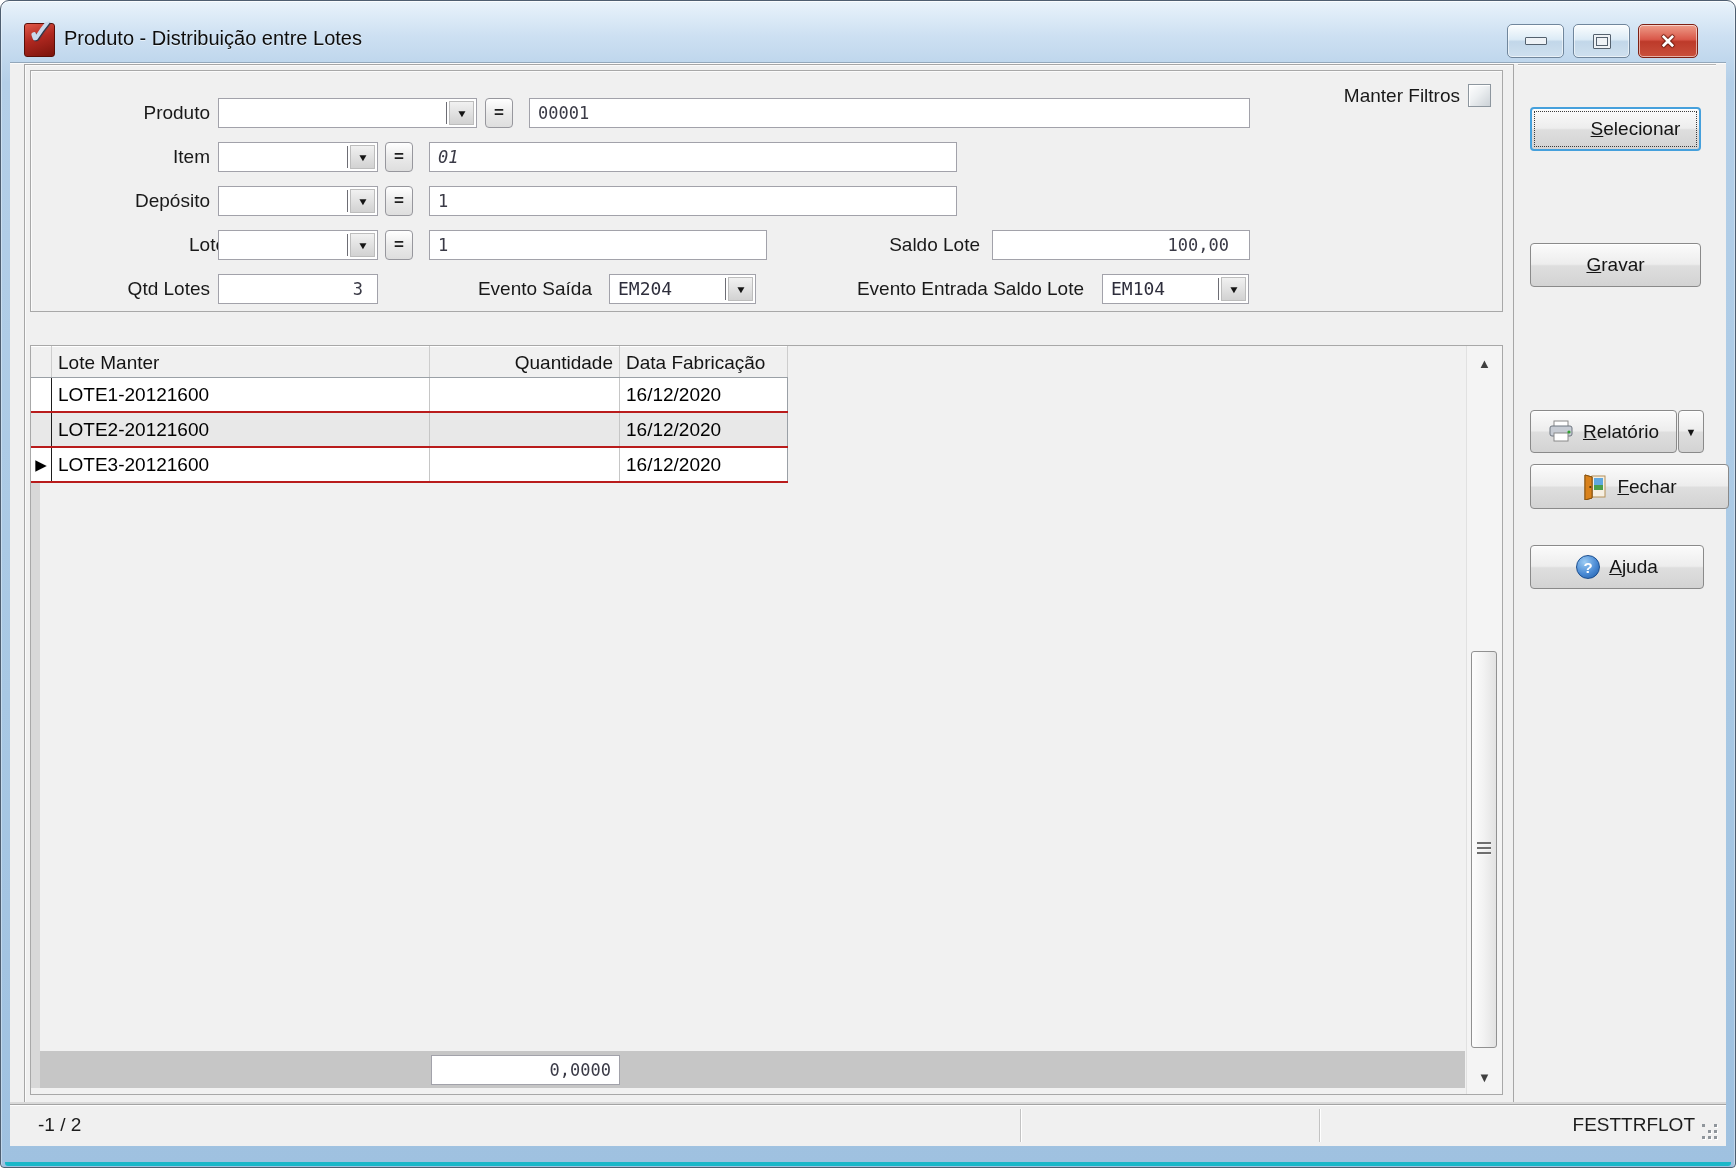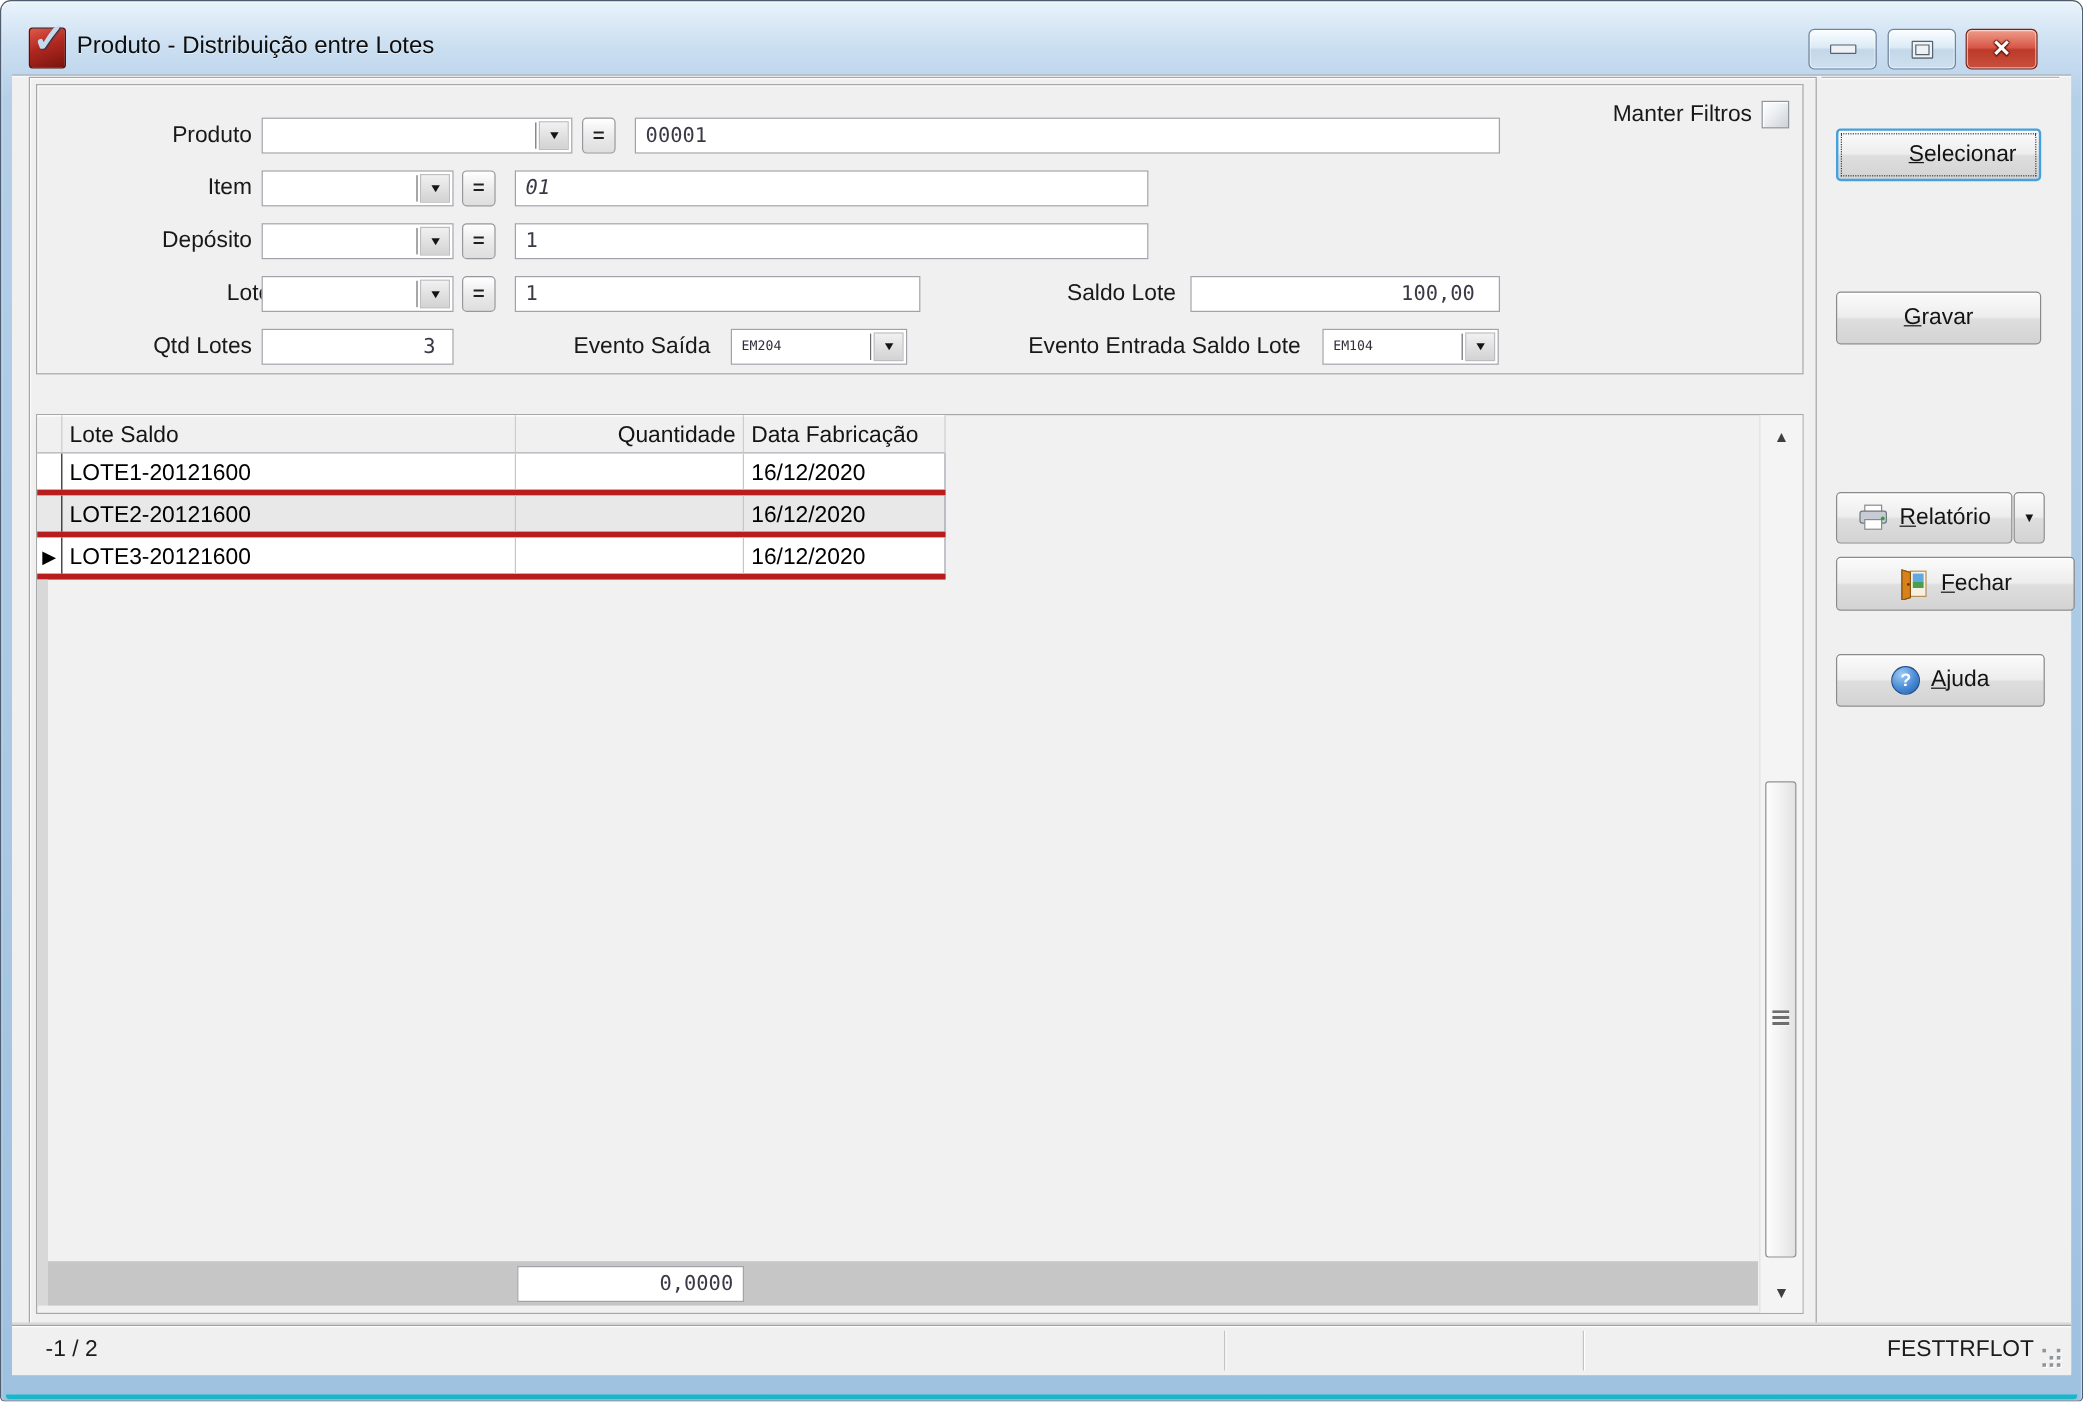--- a/index.html
+++ b/index.html
@@ -61,21 +61,21 @@
     box-sizing:border-box; border-top:1px solid #b4b4b4; box-shadow:inset 0 1px 0 #fbfbfb; }
 
   
   .lbl { position:absolute; height:30px; line-height:30px; font-size:19px; color:#191919;
     text-align:right; white-space:nowrap; }
   .inp { position:absolute; height:30px; box-sizing:border-box; border:1px solid #a2a2aa; background:#ffffff;
     font-family:"DejaVu Sans Mono", monospace; font-size:17px; color:#3a3a46; padding:12px 8px; outline:none; }
   .inp.right { text-align:right; }
   .combo { position:absolute; height:30px; box-sizing:border-box; border:1px solid #a2a2aa; background:#ffffff; cursor:default; }
   .combo .cval { position:absolute; left:8px; top:1px; line-height:26px;
-    font-family:"DejaVu Sans Mono", monospace; font-size:11px; color:#2e2e3c; }
+    font-family:"DejaVu Sans Mono", monospace; font-size:18px; color:#2e2e3c; }
   .combo .sep { position:absolute; right:29px; top:3px; bottom:3px; width:1px; background:#6d6d74; }
   .combo .cbtn { position:absolute; right:2px; top:2px; bottom:2px; width:25px;
     background:linear-gradient(180deg,#f1f1f1 0%,#d2d2d2 100%); border:1px solid #bdbdbd; box-sizing:border-box;
     display:flex; align-items:center; justify-content:center; }
   .combo .cbtn::after { content:"▼"; font-size:10px; color:#141414; transform:scaleX(1.2); }
   .eq { position:absolute; width:28px; height:30px; box-sizing:border-box; border:1px solid #97979d; border-radius:4px;
     background:linear-gradient(180deg,#ffffff 0%,#e9e9e9 55%,#dedede 100%);
     font-size:17px; font-weight:bold; color:#1f1f1f; display:flex; align-items:center; justify-content:center; }
   .checkbox { position:absolute; left:1468px; top:84px; width:23px; height:23px; box-sizing:border-box;
     border:1px solid #8d969e; background:linear-gradient(135deg,#ffffff 0%,#eceff1 45%,#ccd2d7 100%);
@@ -91,21 +91,21 @@
 
   .help-icon { width:24px; height:24px; border-radius:50%; box-sizing:border-box; border:1px solid #1c4e8e;
     background:radial-gradient(circle at 35% 28%, #9cccf4 0%, #4a8ad4 55%, #1e5aa6 100%);
     color:#ffffff; font-weight:bold; font-size:15px; display:flex; align-items:center; justify-content:center; }
   .help-icon::after { content:"?"; }
 
   
   .grid-table { position:absolute; left:31px; top:346px; width:757px; }
   .g-row { display:flex; width:757px; box-sizing:border-box; }
   .g-head { height:32px; background:#f0f0f0; border-bottom:1px solid #9aa0a6; box-shadow:inset 0 1px 0 #ffffff; }
-  .g-data { height:35px; background:#ffffff; border-bottom:5px solid #b91c1c;justify-content:flex-end; }
+  .g-data { height:35px; background:#ffffff; border-bottom:2px solid #b91c1c;justify-content:flex-end; }
   .g-data.alt { background:#e8e8e8; }
   .g-cell { box-sizing:border-box; overflow:hidden; white-space:nowrap; font-size:19px; color:#000000;
     line-height:34px; padding:0 6px; }
   .c-ind { width:21px; padding:0; border-right:1px solid #1d1d1d; }
   .g-head .c-ind { border-right:1px solid #b2b2b2; }
   .c-lf { width:378px; border-right:1px solid #c6c6c6; }
   .c-qt { width:190px; border-right:1px solid #c6c6c6; text-align:right; }
   .c-df { width:168px; border-right:1px solid #9aa0a6; }
   .g-head .g-cell { color:#141414; border-right-color:#cdcdcd; }
   .g-head .c-df { border-right-color:#cdcdcd; }
@@ -212,21 +212,21 @@
     <span class="cval">EM104</span>
     <span class="sep"></span>
     <span class="cbtn"></span>
   </div>
 
   <div class="grid-panel"></div>
 
   <div class="grid-table">
     <div class="g-row g-head">
       <div class="g-cell c-ind"></div>
-      <div class="g-cell c-lf">Lote Saldo</div>
+      <div class="g-cell c-lf">Lote Manter</div>
       <div class="g-cell c-qt">Quantidade</div>
       <div class="g-cell c-df">Data Fabricação</div>
     </div>
     <div class="g-row g-data">
       <div class="g-cell c-ind"></div>
       <div class="g-cell c-lf">LOTE1-20121600</div>
       <div class="g-cell c-qt"></div>
       <div class="g-cell c-df">16/12/2020</div>
     </div>
     <div class="g-row g-data alt">

